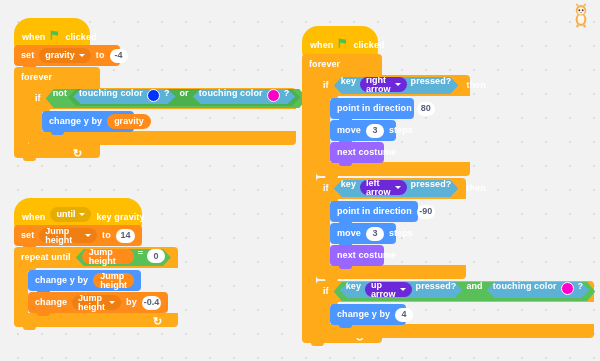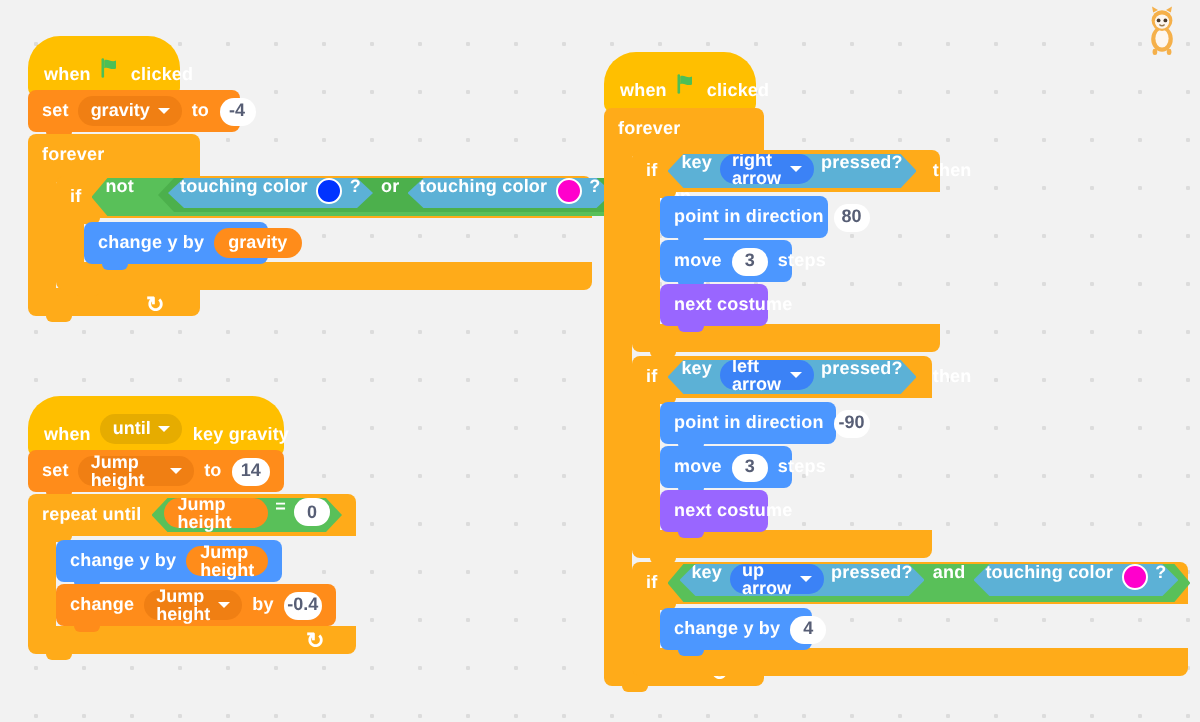--- a/index.html
+++ b/index.html
@@ -48,21 +48,21 @@
   
   .ov{background:#fff;border-radius:10px;height:14px;min-width:18px;display:inline-flex;align-items:center;justify-content:center;padding:0 6px;color:#575e75;font-size:9px;font-weight:bold;line-height:1;box-sizing:border-box;}
 
   
   .rep{background:#ff8c1a;border-radius:10px;height:15px;display:inline-flex;align-items:center;padding:0 7px;color:#fff;font-size:9px;font-weight:bold;line-height:1;box-sizing:border-box;}
 
   
   .dd{border-radius:10px;height:15px;display:inline-flex;align-items:center;gap:4px;padding:0 6px;color:#fff;font-size:9px;font-weight:bold;line-height:1;box-sizing:border-box;}
   .dd.ev{background:#e6ac00;}
   .dd.var{background:#f07f13;}
-  .dd.sens{background:#3b82f6;}
+  .dd.sens{background:#6d28d9;}
   .caret{width:0;height:0;border-left:3px solid transparent;border-right:3px solid transparent;border-top:3.5px solid #fff;}
 
   
   .hex{display:inline-flex;align-items:flex-start;height:17px;padding:0 8px;gap:5px;box-sizing:border-box;
        clip-path:polygon(7px 0, 100% 0, calc(100% - 7px) 100%, 0 100%);}
   .hexfull{clip-path:polygon(8px 0, calc(100% - 8px) 0, 100% 50%, calc(100% - 8px) 100%, 8px 100%, 0 50%);}
   .sens{background:#5cb1d6;}
   .op{background:#59c059;}
 
   .colswatch{width:13px;height:13px;border-radius:50%;border:1.5px solid #fff;box-sizing:border-box;display:inline-block;}
@@ -116,21 +116,21 @@
     <span class="lbl">forever</span>
   </div>
   <div class="blk ctl mouthnotch" style="left:23px; top:88px;"></div>
   <div class="blk ctl cspine" style="left:14px; top:88px; height:56px;"></div>
   <div class="blk ctl cbot" style="left:14px; top:144px; width:86px;"></div>
   <span class="looparrow" style="left:73px; top:148px;">↻</span>
 
   <div class="blk cbar top ctl" style="left:28px; top:88px; width:268px;">
     <span class="lbl">if</span>
 
-    <span class="hex hexfull op" style="height:19px;padding:0 7px;gap:12px;">
+    <span class="hex hexfull op" style="height:19px;padding:0 7px;gap:1px;">
       <span class="lbl">not</span>
 
       <span class="hex hexfull op" style="height:17px;padding:0 5px;gap:4px;background:#4cb04c;">
         <span class="hex hexfull sens" style="height:15px;padding:0 6px;gap:4px;">
           <span class="lbl">touching color</span>
           <span class="colswatch" style="background:#0033ff;"></span>
           <span class="lbl">?</span>
         </span>
         <span class="lbl">or</span>
         <span class="hex hexfull sens" style="height:15px;padding:0 6px;gap:4px;">

